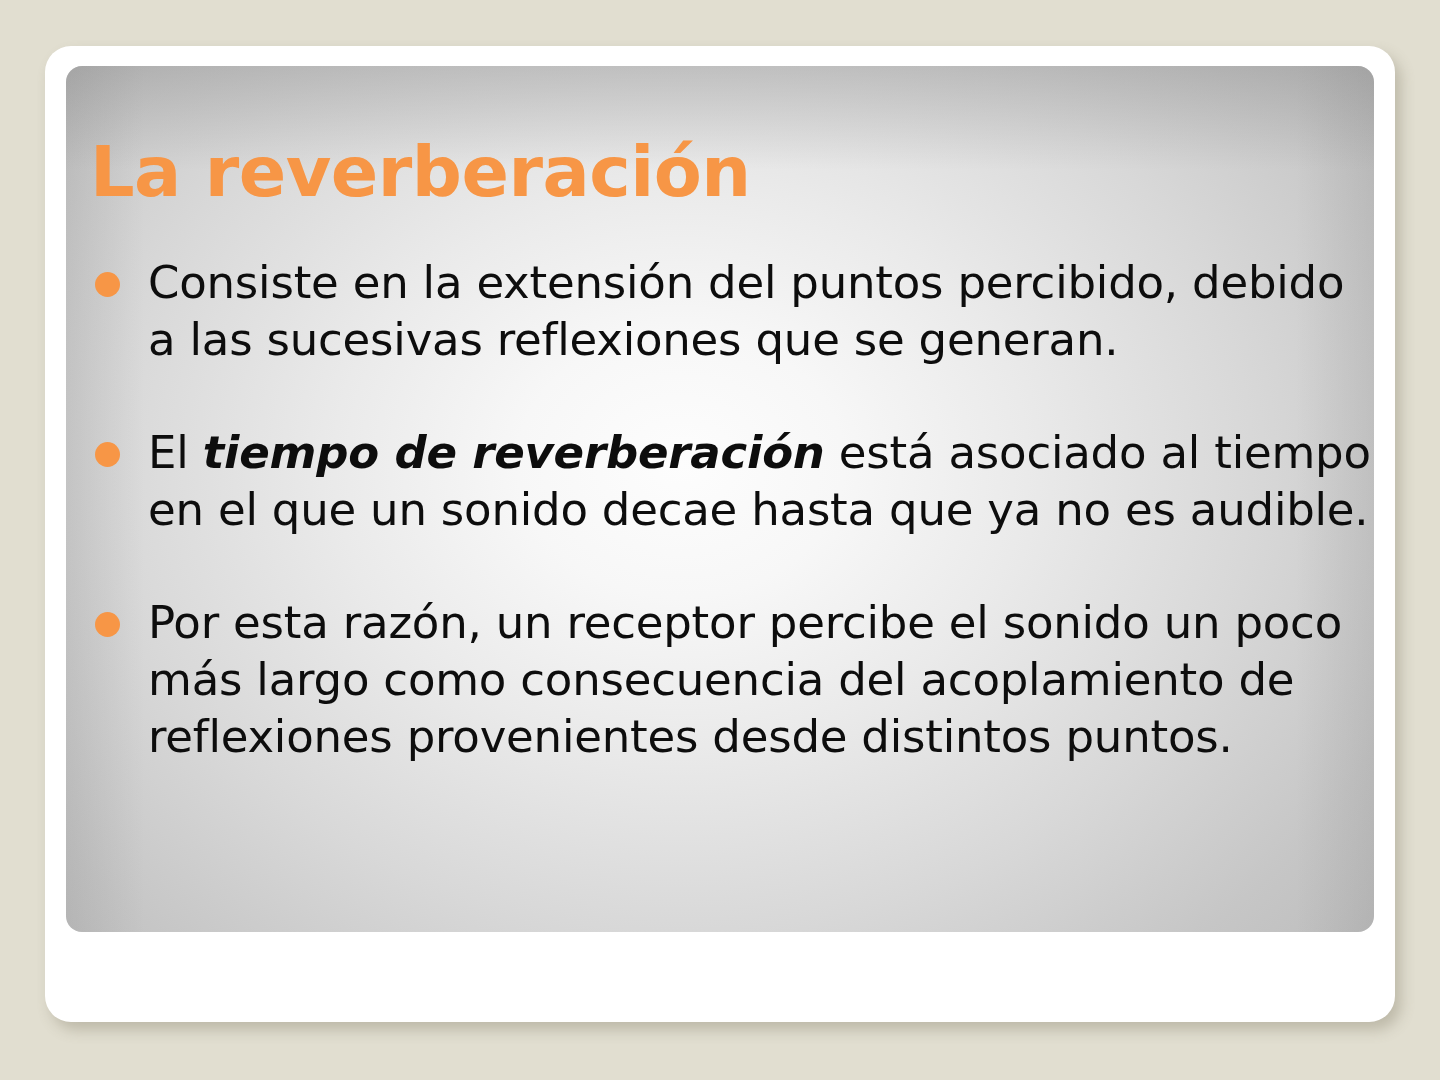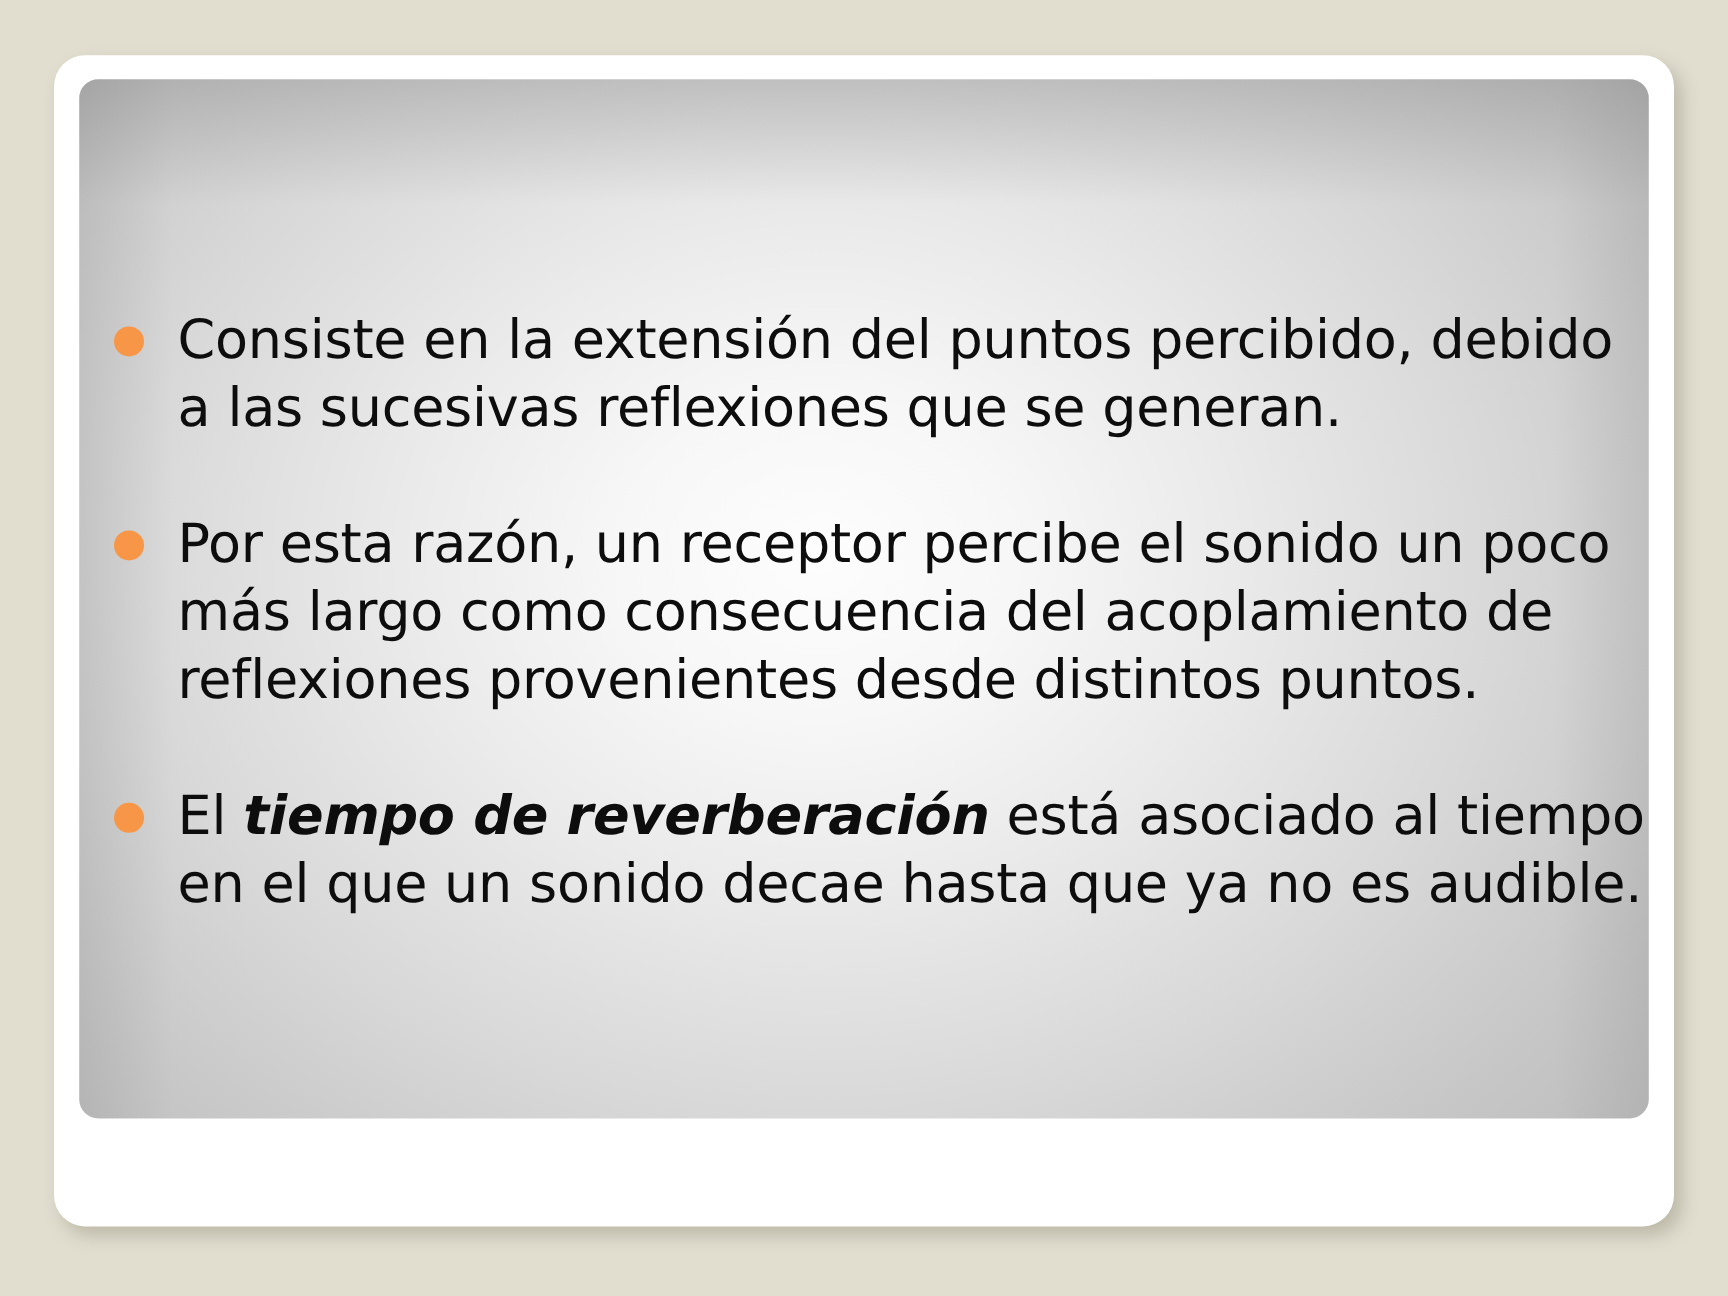--- a/index.html
+++ b/index.html
@@ -130,33 +130,34 @@
 <body>
 
 <div id="slide">
 
   <div id="card"></div>
 
   <div id="panel"></div>
 
   <div id="content">
 
+    <h1 id="title">La reverberación</h1>
 
     <ul id="bullets">
 
       <li class="bullet">
         <span class="dot"></span>
         <span class="txt">Consiste en la extensión del puntos percibido, debido a las sucesivas reflexiones que se generan.</span>
       </li>
 
       <li class="bullet">
         <span class="dot"></span>
-        <span class="txt">Por esta razón, un receptor percibe el sonido un poco más largo como consecuencia del acoplamiento de reflexiones provenientes desde distintos puntos.</span>
+        <span class="txt"><span>El </span><b class="em">tiempo de reverberación</b><span> está asociado al tiempo en el que un sonido decae hasta que ya no es audible.</span></span>
       </li>
 
       <li class="bullet">
         <span class="dot"></span>
-        <span class="txt"><span>El </span><b class="em">tiempo de reverberación</b><span> está asociado al tiempo en el que un sonido decae hasta que ya no es audible.</span></span>
+        <span class="txt">Por esta razón, un receptor percibe el sonido un poco más largo como consecuencia del acoplamiento de reflexiones provenientes desde distintos puntos.</span>
       </li>
 
     </ul>
   </div>
 </div>
 
 </body></html>

